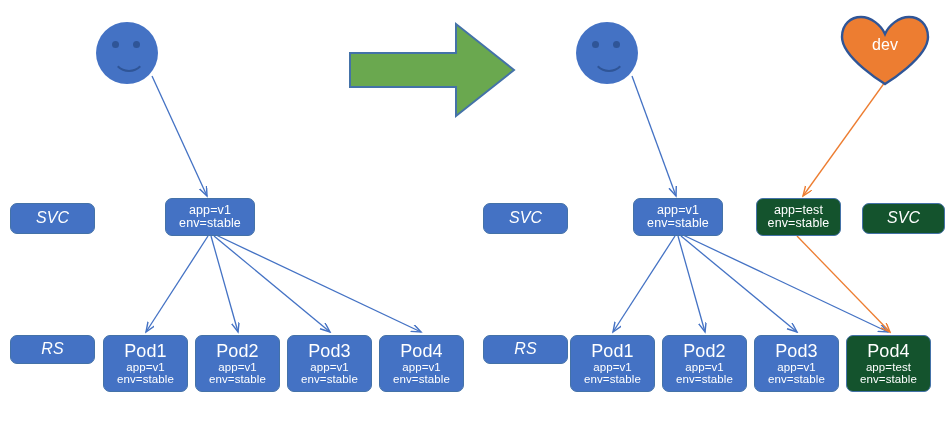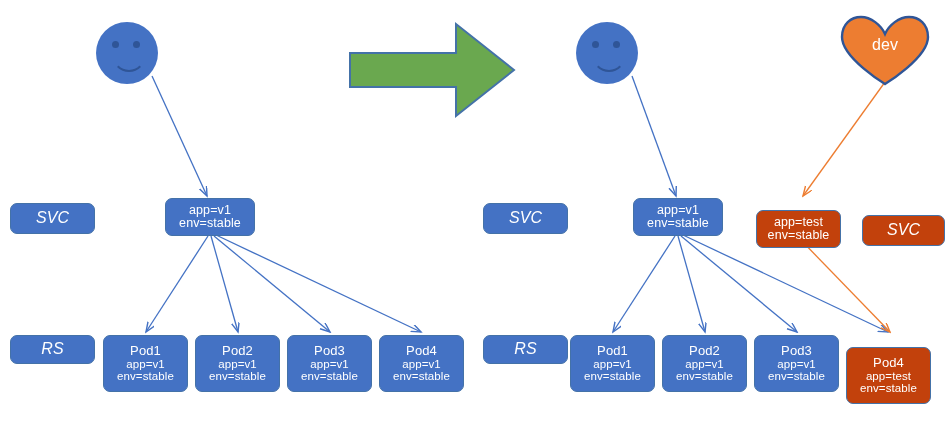--- a/index.html
+++ b/index.html
@@ -31,26 +31,26 @@
     color: #ffffff;
     display: flex;
     flex-direction: column;
     align-items: center;
     justify-content: center;
     text-align: center;
     line-height: 1.06;
     letter-spacing: 0.1px;
   }
   .node.blue { background: #4472c4; }
-  .node.orange { background: #c2410c; margin-top: 12px; }
+  .node.orange { background: #14532d; }
   .node .line { display: block; white-space: nowrap; }
   .node.big { font-size: 16px; font-style: italic; }
   .node.sel { font-size: 12.5px; }
   .node.pod { font-size: 11.5px; }
-  .node.pod .line.title { font-size: 13px; }
+  .node.pod .line.title { font-size: 18px; }
 
   .face {
     position: absolute;
     border-radius: 50%;
     background: #4472c4;
   }
   .face .eye {
     position: absolute;
     width: 7px;
     height: 7px;

